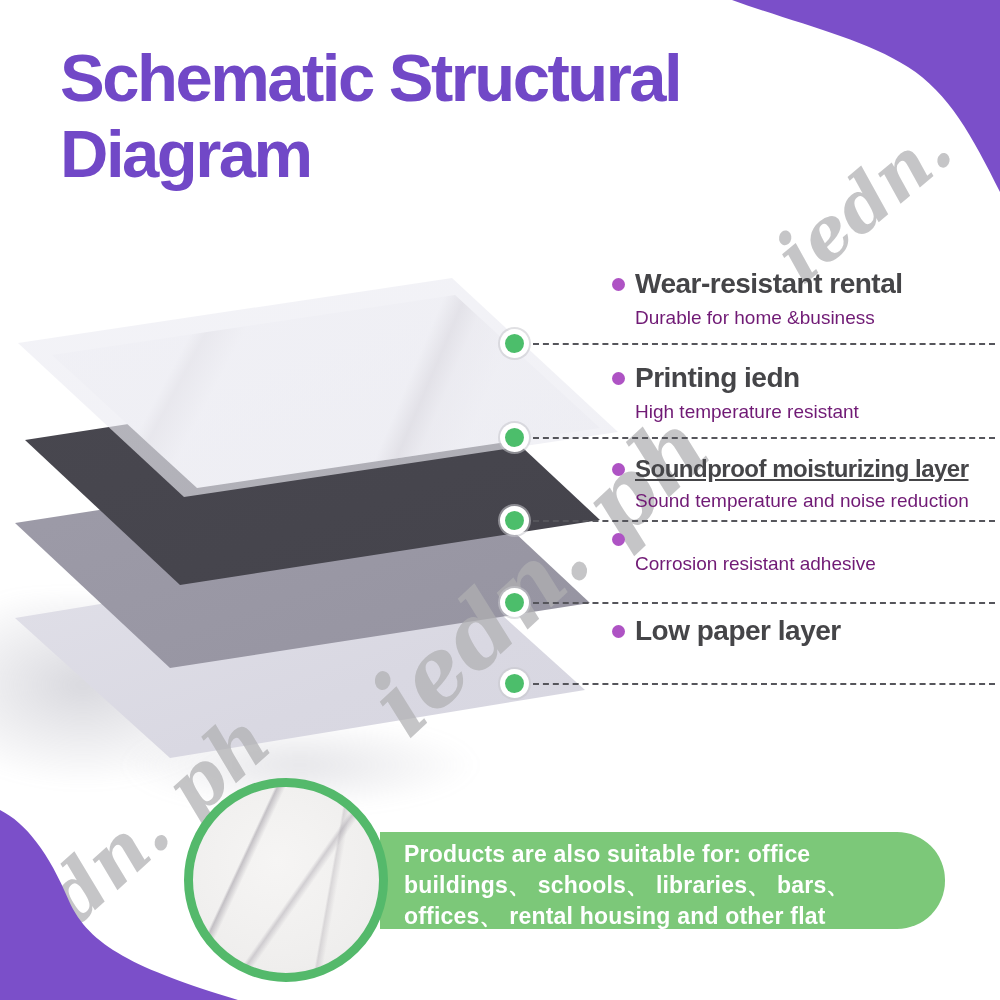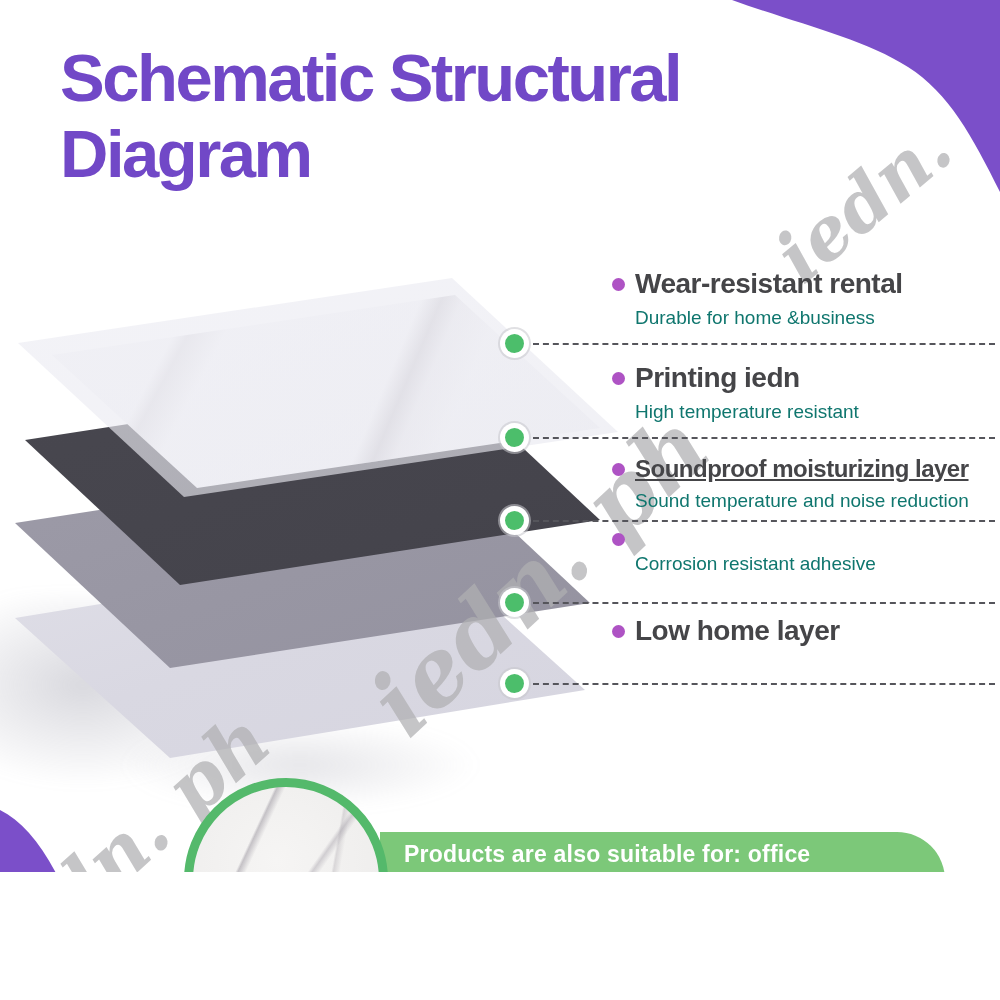--- a/index.html
+++ b/index.html
@@ -1,17 +1,17 @@
 <!DOCTYPE html>
 <html><head>
 <meta charset="utf-8">
 <style>
   html,body{margin:0;padding:0;}
   .canvas{
-    position:relative;width:1000px;height:872px;background:#ffffff;
+    position:relative;width:1000px;height:1000px;background:#ffffff;
     overflow:hidden;font-family:"Liberation Sans",sans-serif;
   }
   
   .title{
     position:absolute;left:60px;top:40px;z-index:3;
     font-size:67px;font-weight:bold;letter-spacing:-2.5px;
     line-height:76px;color:#7148C7;
   }
   
   .blob-svg{position:absolute;inset:0;width:1000px;height:1000px;z-index:6;pointer-events:none;}
@@ -60,21 +60,21 @@
     position:absolute;left:120px;top:720px;width:360px;height:90px;
     background:radial-gradient(ellipse at 50% 50%,rgba(140,140,155,.22),transparent 70%);
     filter:blur(8px);z-index:1;
   }
   
   .layer-item{position:absolute;left:612px;width:386px;z-index:5;}
   .layer-head{display:flex;align-items:center;gap:10px;}
   .bullet{width:13px;height:13px;border-radius:50%;background:#AE53C4;flex:0 0 auto;}
   .layer-title{font-size:28px;font-weight:bold;color:#454548;letter-spacing:-.5px;white-space:nowrap;}
   .layer-title.small{font-size:24px;text-decoration:underline;}
-  .layer-desc{margin:7px 0 0 23px;font-size:19px;color:#0f766e;white-space:nowrap;}
+  .layer-desc{margin:7px 0 0 23px;font-size:19px;color:#701a75;white-space:nowrap;}
   .divider{
     position:absolute;left:505px;width:490px;z-index:5;
     display:flex;align-items:center;gap:9px;
   }
   .green-dot{
     width:19px;height:19px;border-radius:50%;background:#4CBE6B;flex:0 0 auto;
     box-shadow:0 0 0 5px #ffffff,0 0 0 7px rgba(198,198,204,.55);
   }
   .divider .dash{flex:1;border-top:2px dashed #55555b;height:0;}
   
@@ -166,21 +166,21 @@
     <div class="layer-desc">Corrosion resistant adhesive</div>
   </div>
   <div class="divider" style="top:593px">
     <span class="green-dot"></span>
     <span class="dash"></span>
   </div>
 
   <div class="layer-item" style="top:615px">
     <div class="layer-head">
       <span class="bullet"></span>
-      <span class="layer-title">Low home layer</span>
+      <span class="layer-title">Low paper layer</span>
     </div>
   </div>
   <div class="divider" style="top:674px">
     <span class="green-dot"></span>
     <span class="dash"></span>
   </div>
 
   <div class="suitable-box">Products are also suitable for: office buildings、 schools、 libraries、 bars、 offices、 rental housing and other flat ground</div>
   <div class="tile-circle"></div>
 

